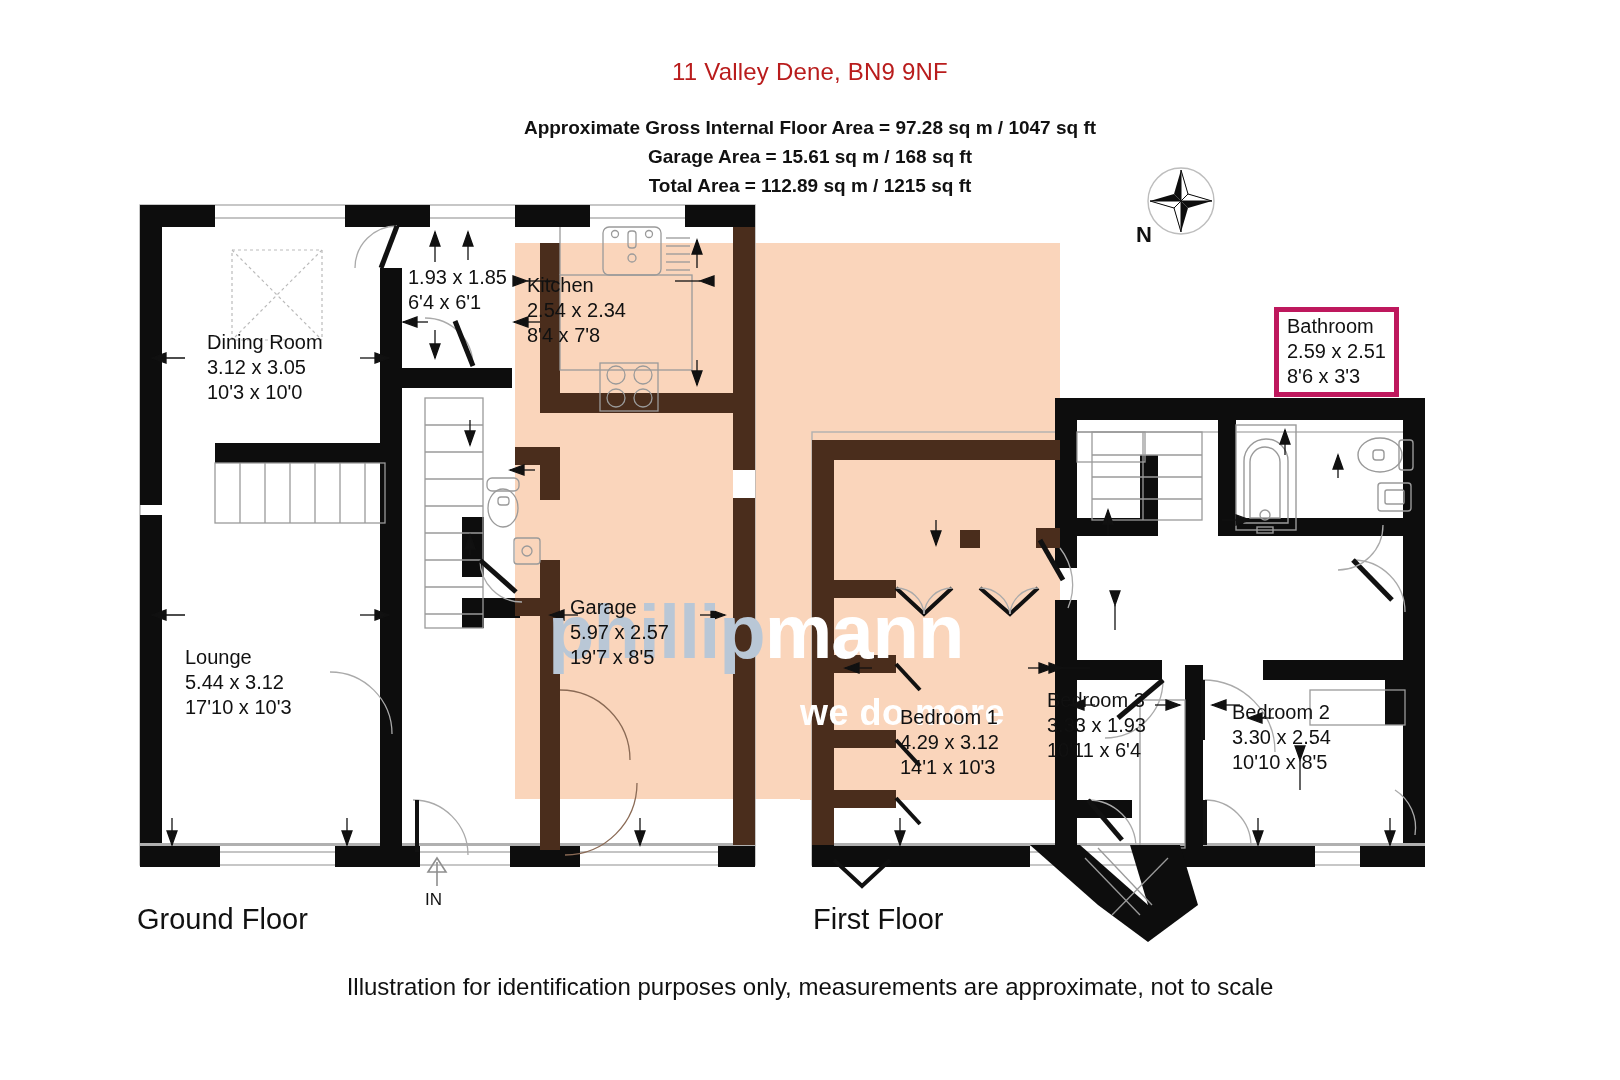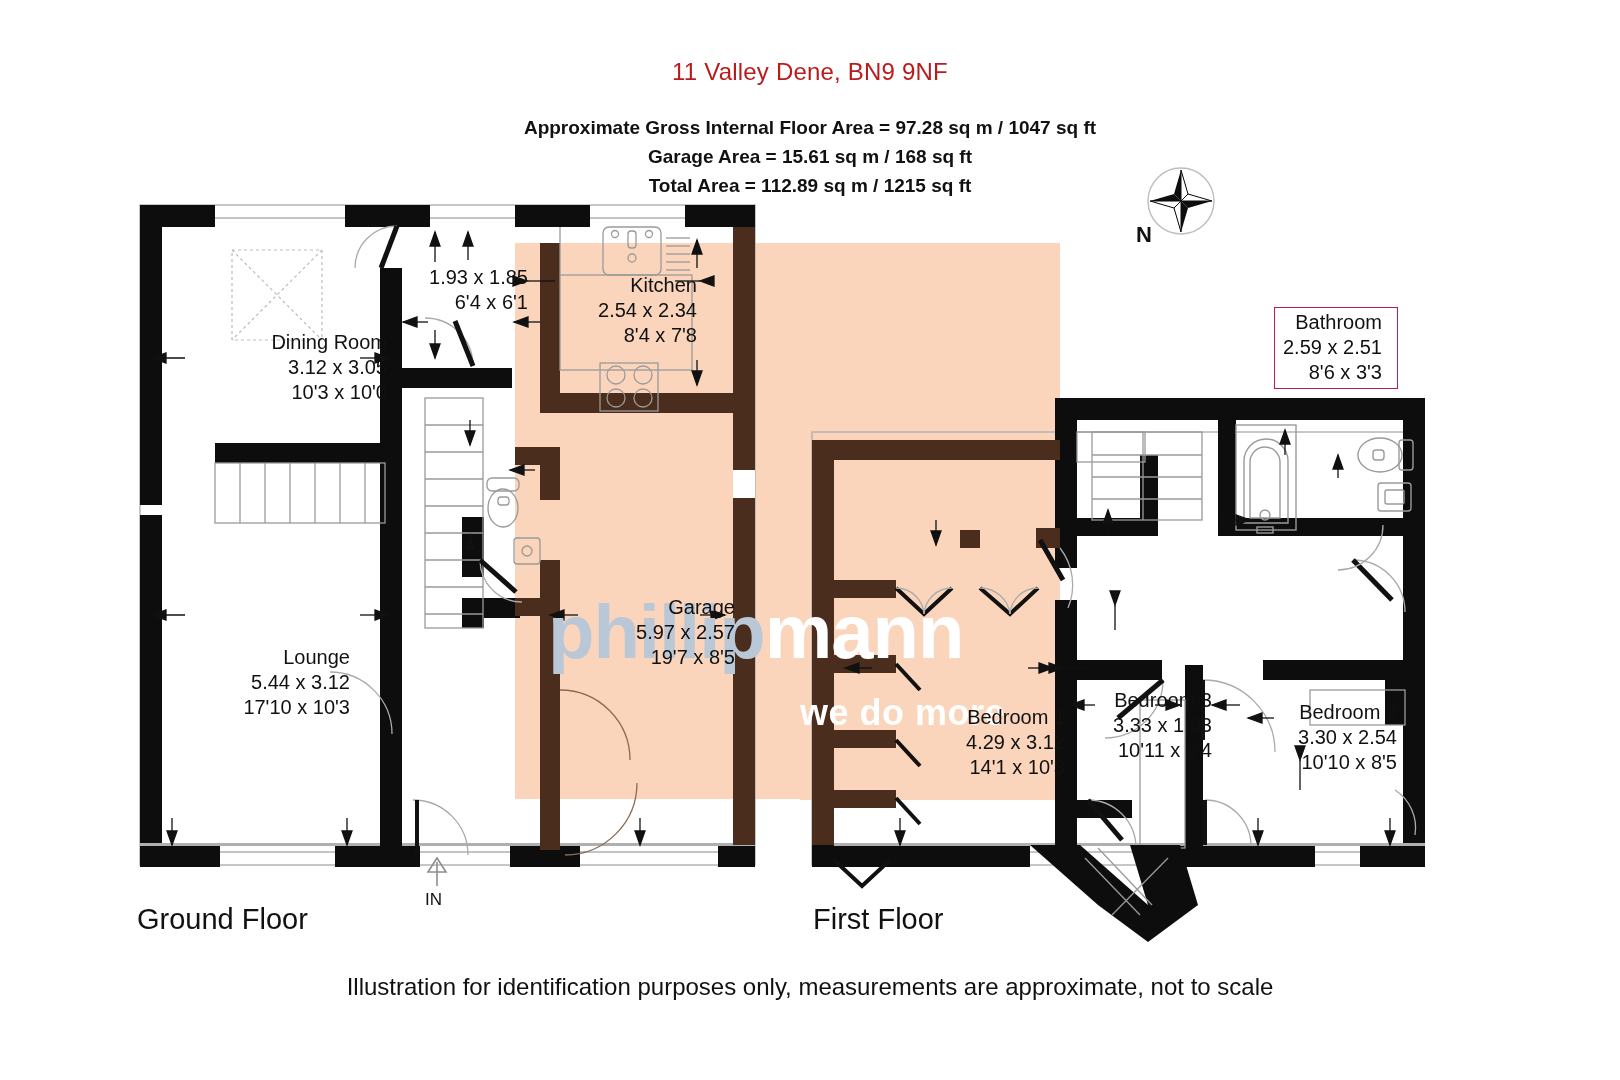--- a/index.html
+++ b/index.html
@@ -21,26 +21,26 @@
   .floorlabel{
     position:absolute;font-size:29px;font-weight:400;color:#111;
   }
   .disclaimer{
     position:absolute;left:0;right:0;top:973px;text-align:center;
     font-size:24px;color:#111;
   }
   .inlabel{position:absolute;left:425px;top:890px;font-size:17px;color:#111;}
   .nlabel{position:absolute;left:1136px;top:222px;font-size:22px;font-weight:700;color:#111;}
   .roomlabel{
-    position:absolute;text-align:right;font-size:20px;line-height:25px;
+    position:absolute;text-align:left;font-size:20px;line-height:25px;
     color:#111;white-space:nowrap;
   }
   .roomlabel .nm{display:block;}
   .roomlabel.boxed{
-    border:1px solid #be185d;background:#fff;padding:2px 15px 3px 8px;
+    border:5px solid #be185d;background:#fff;padding:2px 8px 3px 8px;
   }
   .wm{position:absolute;pointer-events:none;}
   .wm-main{
     left:548px;top:588px;font-size:76px;font-weight:700;letter-spacing:-1px;
   }
   .wm-main .p1{color:#b9c7d6;}
   .wm-main .p2{color:#ffffff;}
   .wm-sub{
     left:800px;top:676px;font-size:36px;font-weight:700;color:#ffffff;letter-spacing:.5px;margin-top:16px;
   }

